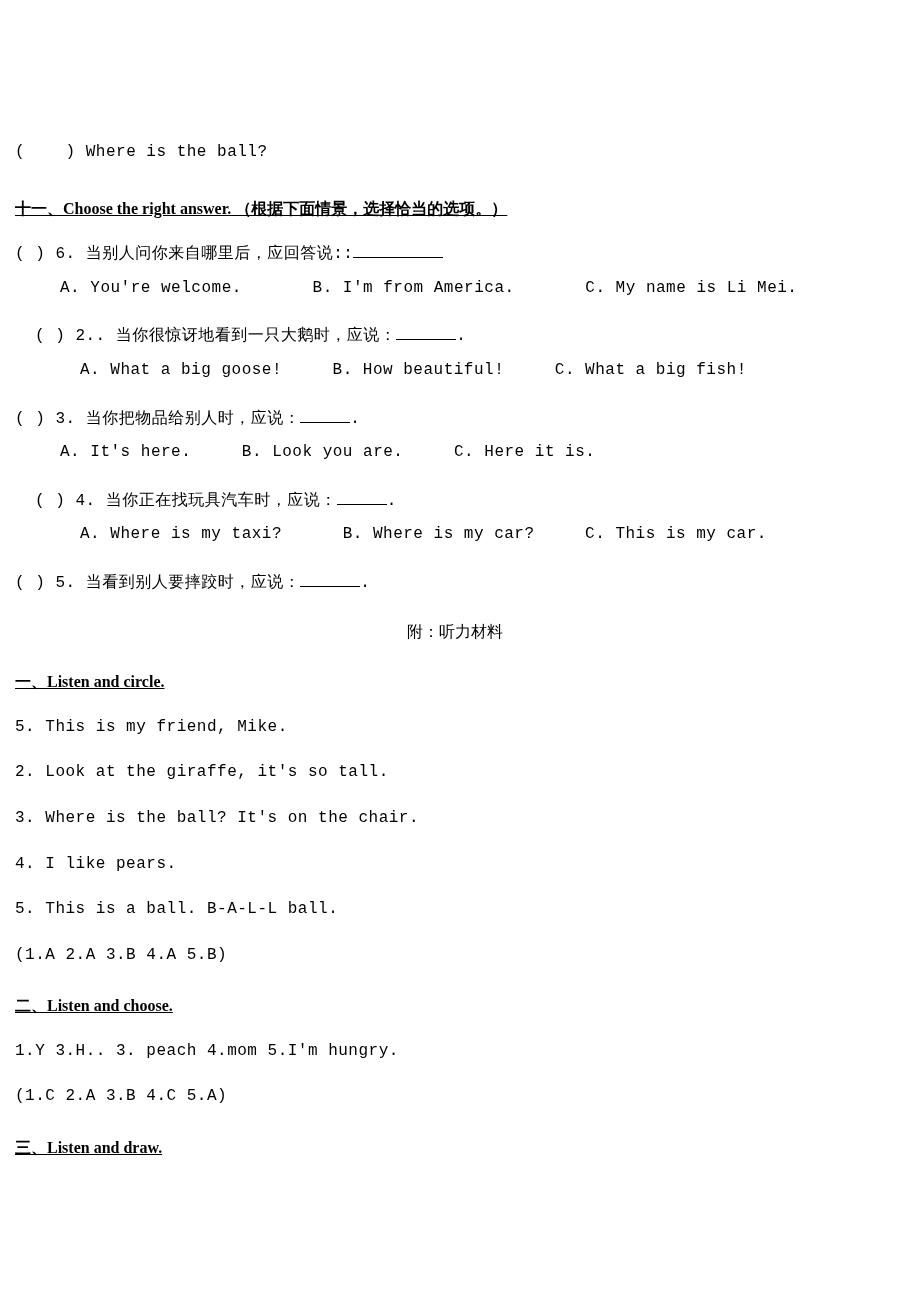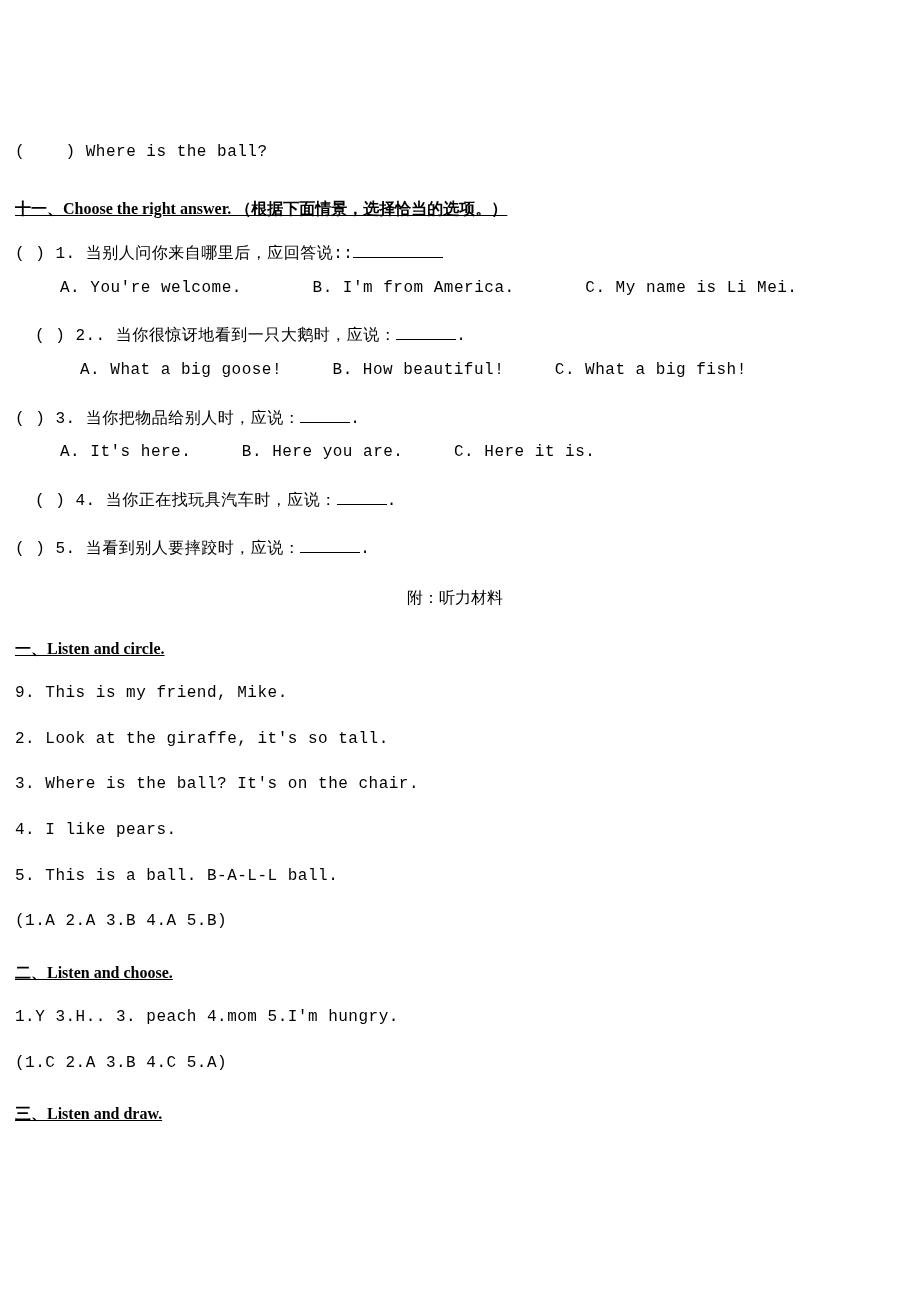--- a/index.html
+++ b/index.html
@@ -67,58 +67,63 @@
 
 <div class="top-row">
   <div class="top-left mono">
     <span>( </span><span>&nbsp;&nbsp;</span><span> )</span> <span>Where is the ball?</span>
   </div>
 </div>
 
 <div class="section-title">十一、Choose the right answer. （根据下面情景，选择恰当的选项。）</div>
 
 <div class="q-group">
-  <div class="q-line mono"><span>(     ) 1. 当别人问你来自哪里后，应回答说::</span><span class="blank b-long"></span></div>
+  <div class="q-line mono"><span>(     ) 6. 当别人问你来自哪里后，应回答说::</span><span class="blank b-long"></span></div>
   <div class="opts mono">
     <span>A. You're welcome.</span>&nbsp;&nbsp;&nbsp;&nbsp;&nbsp;&nbsp;
     <span>B. I'm from America.</span>&nbsp;&nbsp;&nbsp;&nbsp;&nbsp;&nbsp;
     <span>C. My name is Li Mei.</span>
   </div>
 </div>
 
 <div class="q-group indent1">
   <div class="q-line mono"><span>(     ) 2.. 当你很惊讶地看到一只大鹅时，应说：</span><span class="blank b-med"></span><span>.</span></div>
   <div class="opts mono">
     <span>A. What a big goose!</span>&nbsp;&nbsp;&nbsp;&nbsp;
     <span>B. How beautiful!</span>&nbsp;&nbsp;&nbsp;&nbsp;
     <span>C. What a big fish!</span>
   </div>
 </div>
 
 <div class="q-group">
   <div class="q-line mono"><span>(     ) 3. 当你把物品给别人时，应说：</span><span class="blank b-short"></span><span>.</span></div>
   <div class="opts mono">
     <span>A. It's here.</span>&nbsp;&nbsp;&nbsp;&nbsp;
-    <span>B. Here you are.</span>&nbsp;&nbsp;&nbsp;&nbsp;
+    <span>B. Look you are.</span>&nbsp;&nbsp;&nbsp;&nbsp;
     <span>C. Here it is.</span>
   </div>
 </div>
 
 <div class="q-group indent1">
   <div class="q-line mono"><span>(     ) 4. 当你正在找玩具汽车时，应说：</span><span class="blank b-short"></span><span>.</span></div>
+  <div class="opts mono">
+    <span>A. Where is my taxi?</span>&nbsp;&nbsp;&nbsp;&nbsp;&nbsp;
+    <span>B. Where is my car?</span>&nbsp;&nbsp;&nbsp;&nbsp;
+    <span>C. This is my car.</span>
+  </div>
 </div>
 
 <div class="q-group">
   <div class="q-line mono"><span>(     ) 5. 当看到别人要摔跤时，应说：</span><span class="blank b-med"></span><span>.</span></div>
 </div>
 
 <div class="center">附：听力材料</div>
 
 <div class="section-title">一、Listen and circle.</div>
-<div class="list-line mono">9. This is my friend, Mike.</div>
+<div class="list-line mono">5. This is my friend, Mike.</div>
 <div class="list-line mono">2. Look at the giraffe, it's so tall.</div>
 <div class="list-line mono">3. Where is the ball? It's on the chair.</div>
 <div class="list-line mono">4. I like pears.</div>
 <div class="list-line mono">5. This is a ball. B-A-L-L ball.</div>
 <div class="list-line mono">(1.A   2.A   3.B   4.A   5.B)</div>
 
 <div class="section-title">二、Listen and choose.</div>
 <div class="list-line mono">1.Y   3.H.. 3. peach   4.mom   5.I'm hungry.</div>
 <div class="list-line mono">(1.C   2.A   3.B   4.C   5.A)</div>
 

